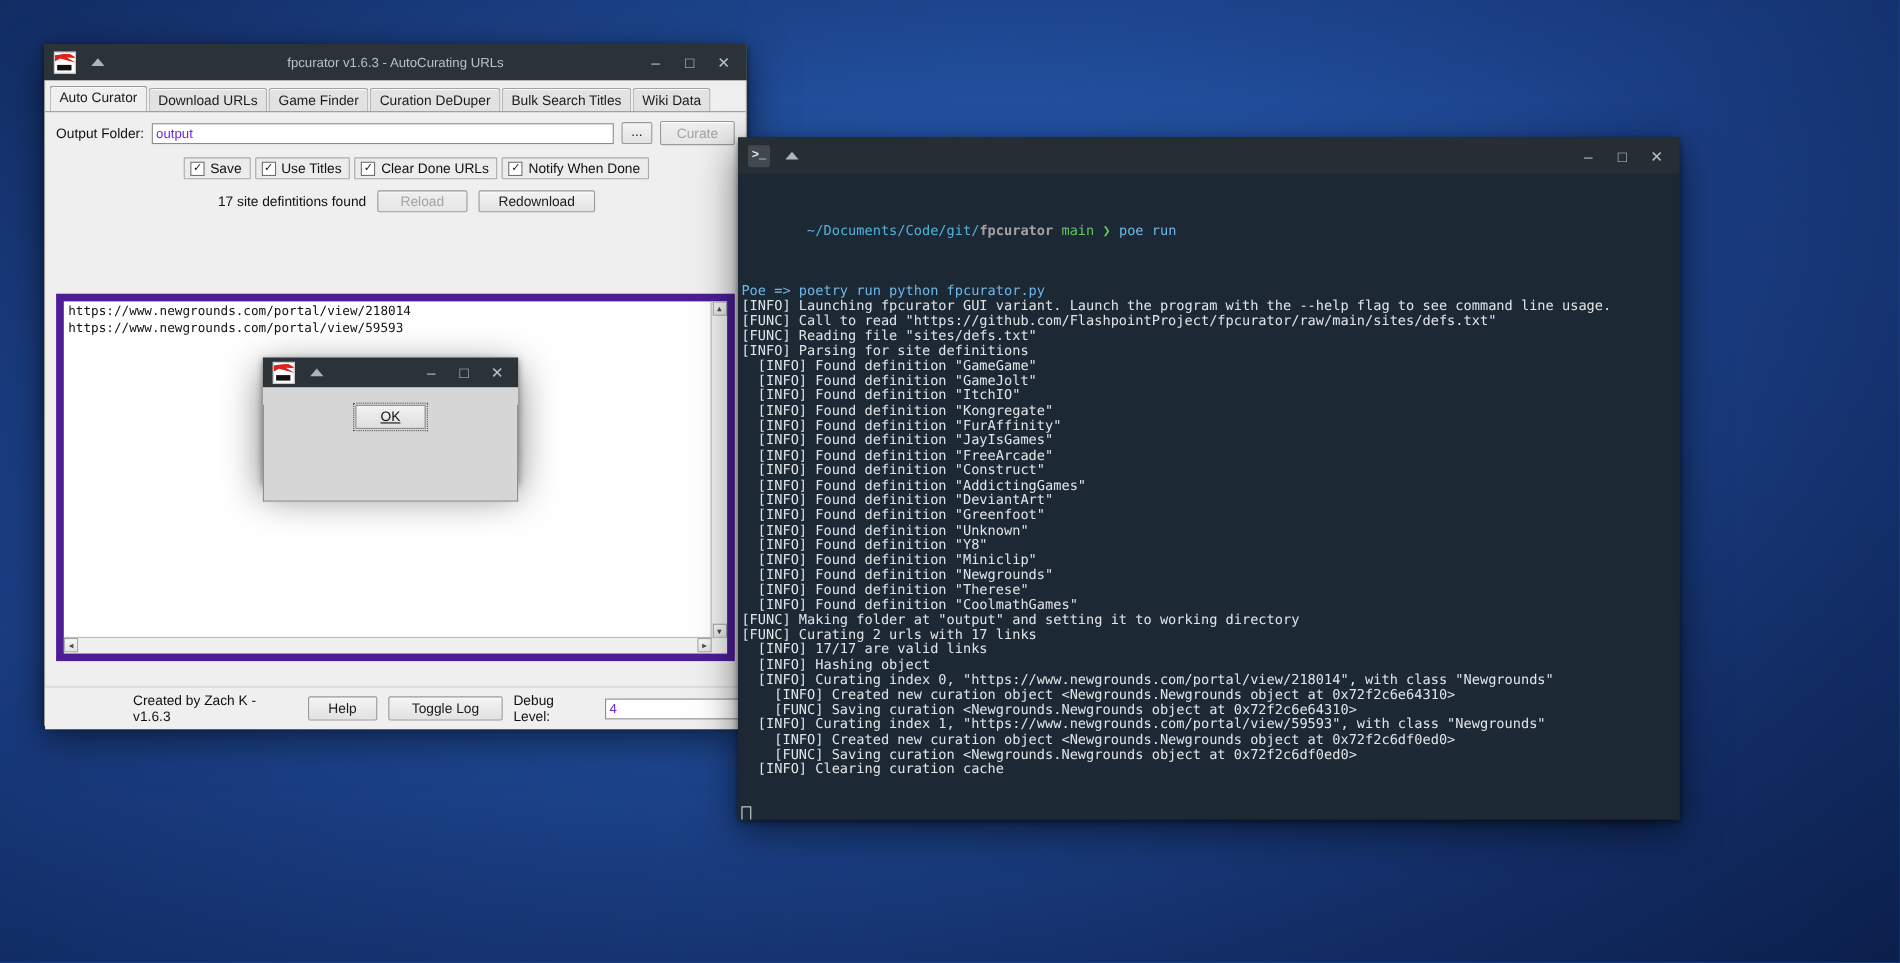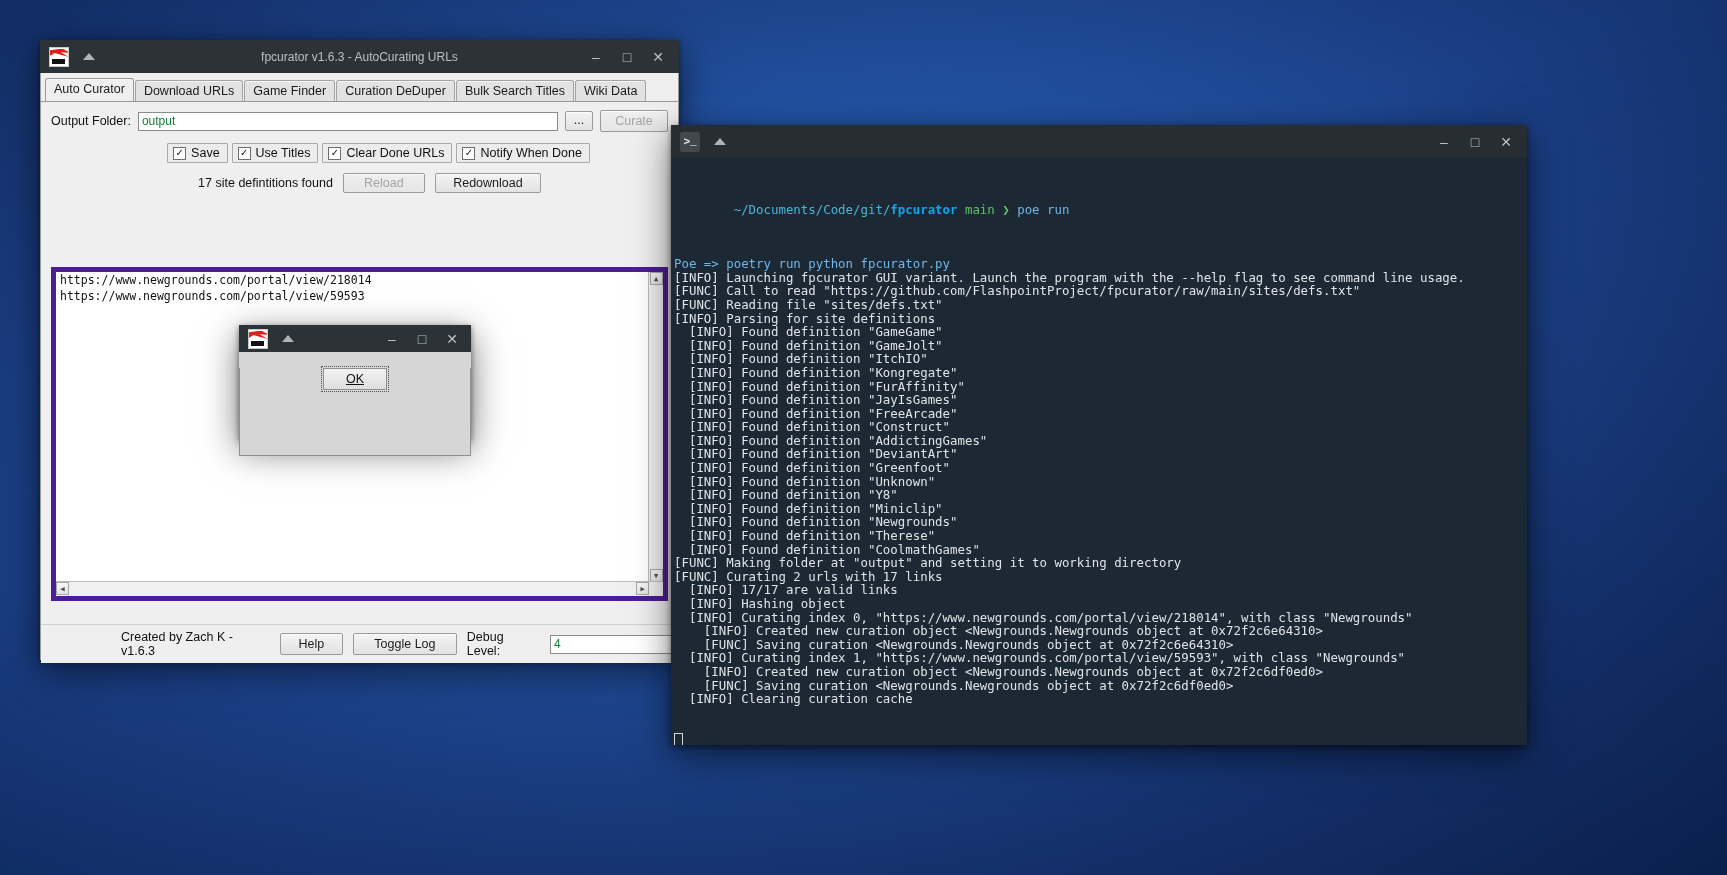--- a/index.html
+++ b/index.html
@@ -69,21 +69,21 @@
     padding:3px 8px 4px 8px;margin-right:1px;
     border-radius:3px 3px 0 0;position:relative;top:1px;cursor:default;
     box-shadow:inset 0 1px 0 #f6f6f6;
   }
   .tab.active{background:#efefef;top:0;padding-bottom:5px;border-color:#9a9a9a;}
   .tabpane{border-top:1px solid #9a9a9a;margin:0;padding:0;height:calc(100% - 25px);position:relative;}
 
   .row{display:flex;align-items:center;}
   .lbl{font-size:12.5px;color:#111;}
   .txtinput{
-    background:#fff;border:1px solid #8b8b8b;height:19px;font-size:12px;color:#15803d;
+    background:#fff;border:1px solid #8b8b8b;height:19px;font-size:12px;color:#6d28d9;
     padding:0 3px;box-sizing:border-box;line-height:19px;
     font-family:"Liberation Sans", sans-serif;
   }
   .btn{
     background:linear-gradient(#f4f4f4,#e2e2e2);
     border:1px solid #9a9a9a;border-radius:2px;
     font-size:12.5px;color:#1b1b1b;padding:2px 10px;cursor:default;
     box-shadow:inset 0 1px 0 #fcfcfc;
   }
   .btn.disabled{color:#a4a4a4;background:linear-gradient(#efefef,#e6e6e6);}
@@ -91,21 +91,21 @@
     display:flex;align-items:center;gap:5px;font-size:12.5px;color:#111;
     border:1px solid #a9a9a9;background:#ececec;padding:2px 7px 2px 5px;border-radius:1px;
   }
   .box{
     width:11px;height:11px;background:#fff;border:1px solid #6f6f6f;
     display:flex;align-items:center;justify-content:center;
     font-size:10px;color:#111;line-height:1;font-family:"DejaVu Sans", sans-serif;
   }
   .urlbox{
     position:absolute;left:10px;right:10px;
-    background:#fff;border:5px solid #4c1d95;
+    background:#fff;border:7px solid #4c1d95;
     font-family:"DejaVu Sans Mono", monospace;font-size:11.5px;color:#111;
     overflow:hidden;
   }
   .urlbox .line{padding:0 4px;line-height:16px;white-space:pre;}
   .vscroll{
     position:absolute;right:0;top:0;bottom:0;width:14px;background:#f0f0f0;border-left:1px solid #bcbcbc;
   }
   .hscroll{
     position:absolute;left:0;right:0;bottom:0;height:14px;background:#f0f0f0;border-top:1px solid #bcbcbc;
   }
@@ -146,21 +146,21 @@
     height:calc(100% - 33px);background:#1d2835;position:relative;overflow:hidden;
   }
   .term{
     padding:4px 0 0 3px;
     font-family:"DejaVu Sans Mono", monospace;
     font-size:12.4px;line-height:13.6px;color:#e6eaec;
     white-space:pre;
   }
   .term .ln{white-space:pre;}
   .c-path{color:#4fb3d9;}
-  .c-pathb{color:#0ea5e9;font-weight:bold;}
+  .c-pathb{color:#a3a3a3;font-weight:bold;}
   .c-branch{color:#63c264;}
   .c-arrow{color:#63c264;font-weight:bold;}
   .c-cmd{color:#6fb7e8;}
   .c-poe{color:#6fb7e8;}
   .c-txt{color:#dfe4e7;}
   .cursor{display:inline-block;width:7px;height:12px;border:1px solid #cfd6da;vertical-align:-2px;}
 </style>
 </head>
 <body>
 

